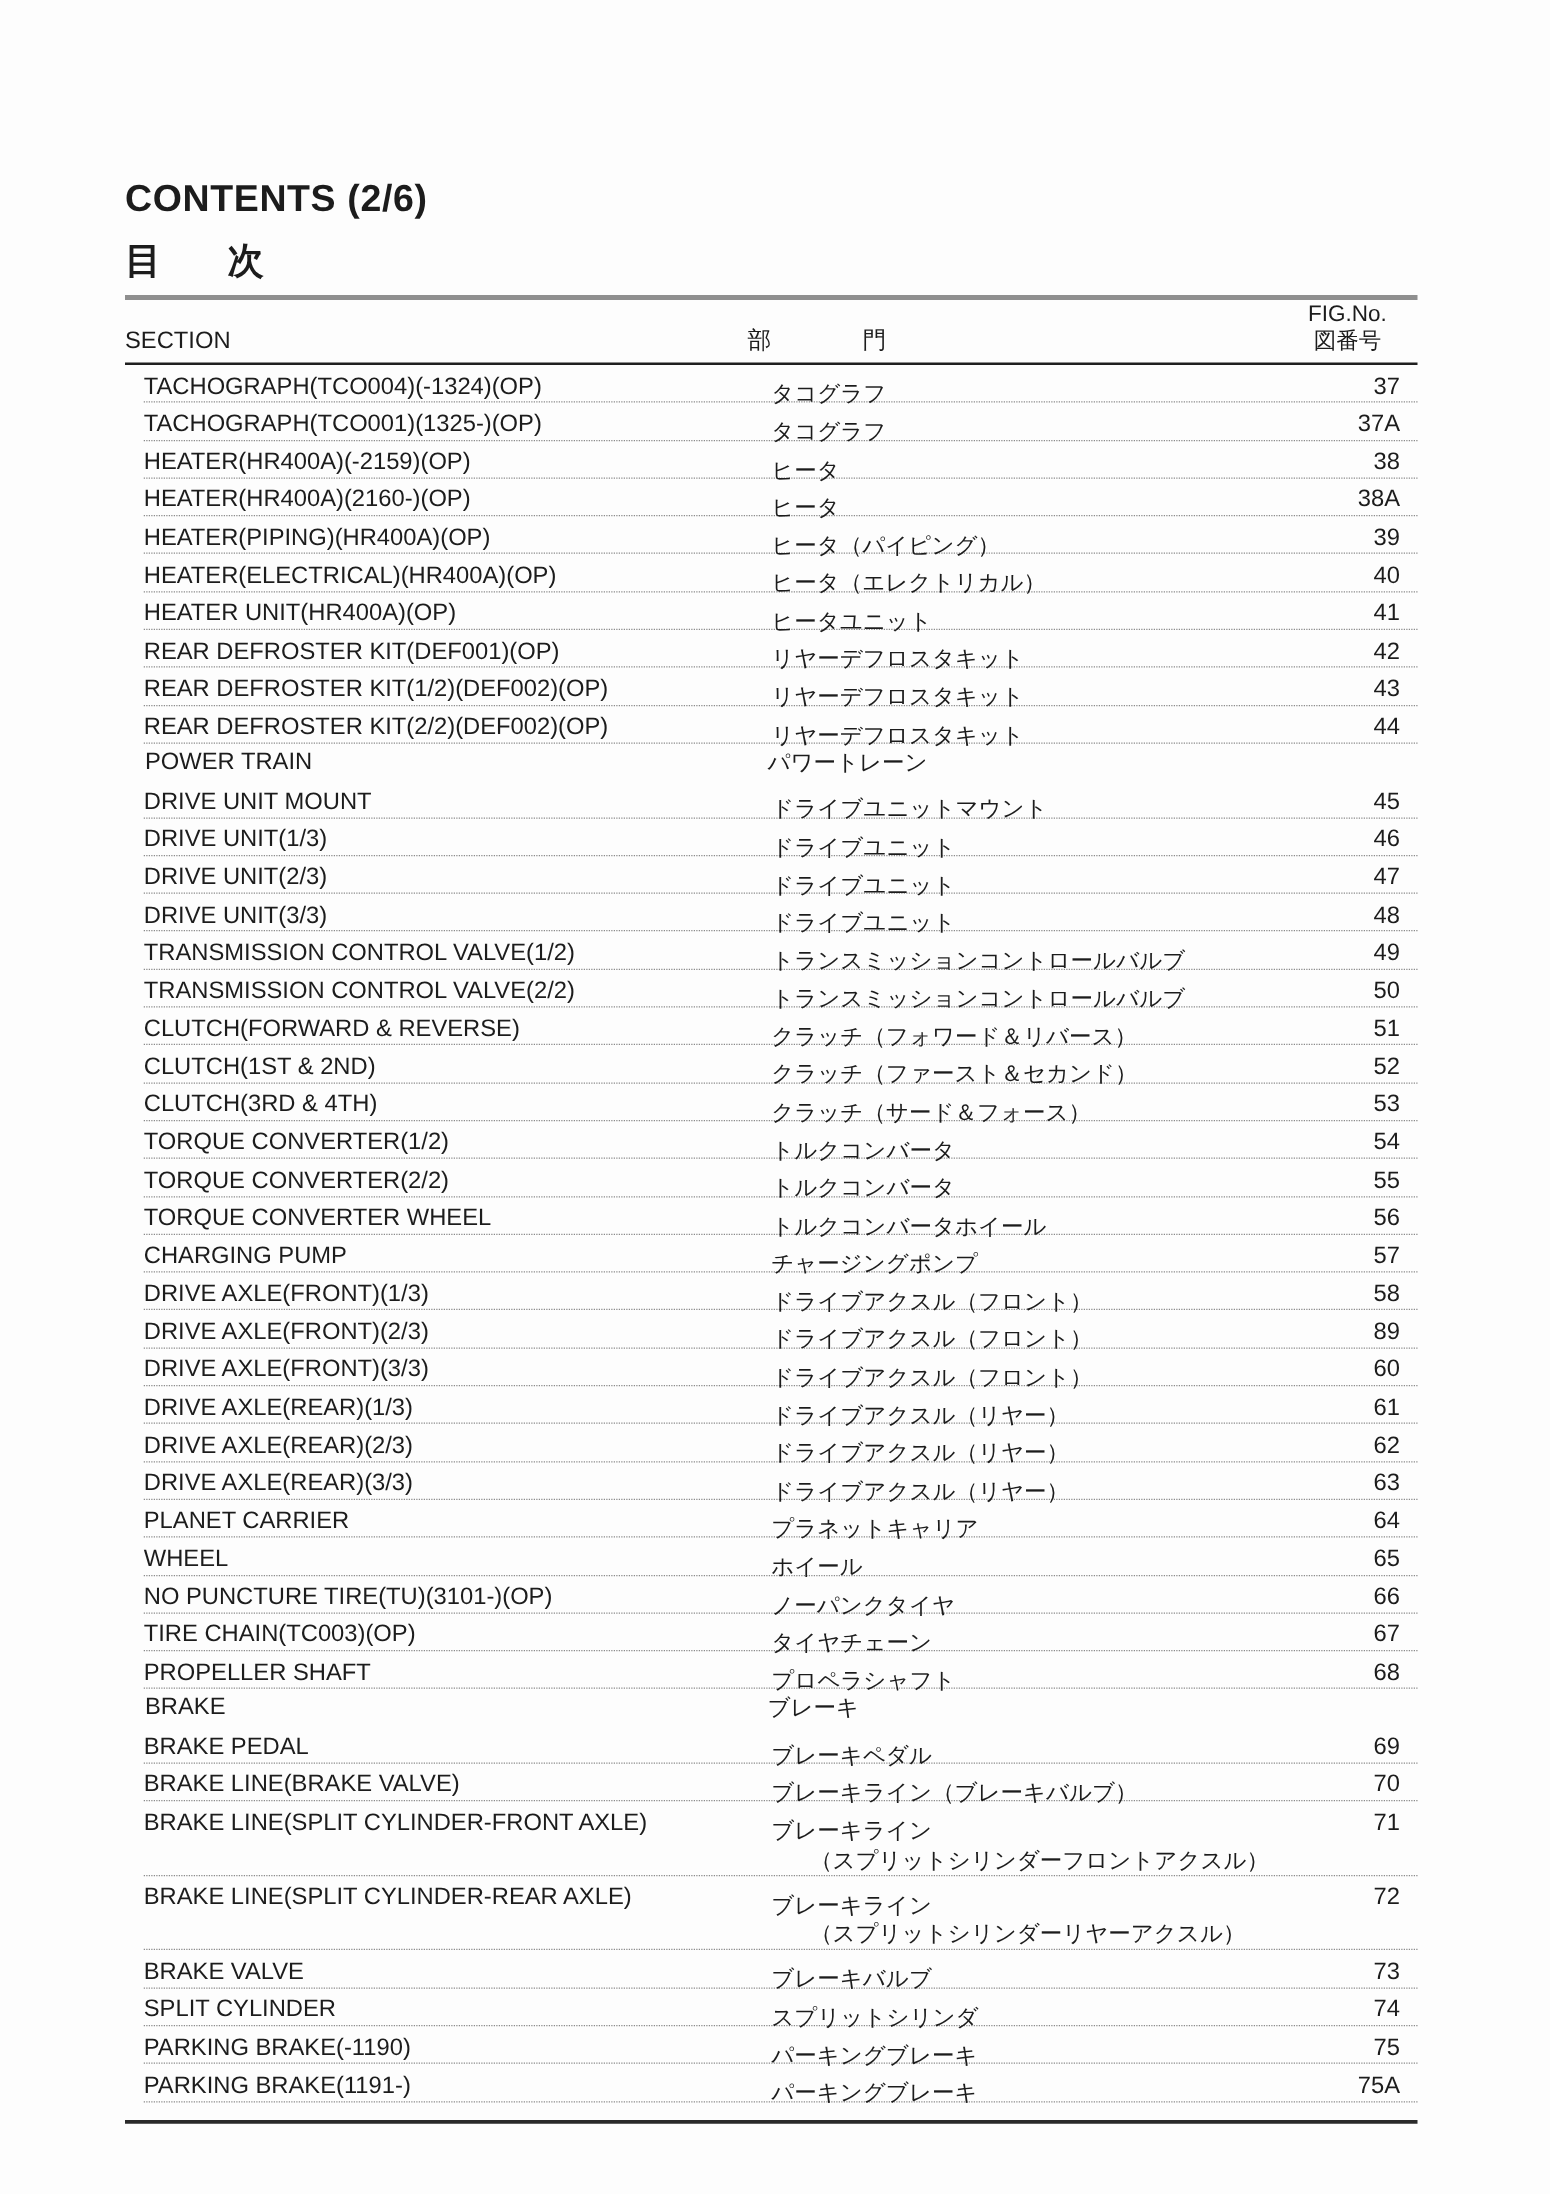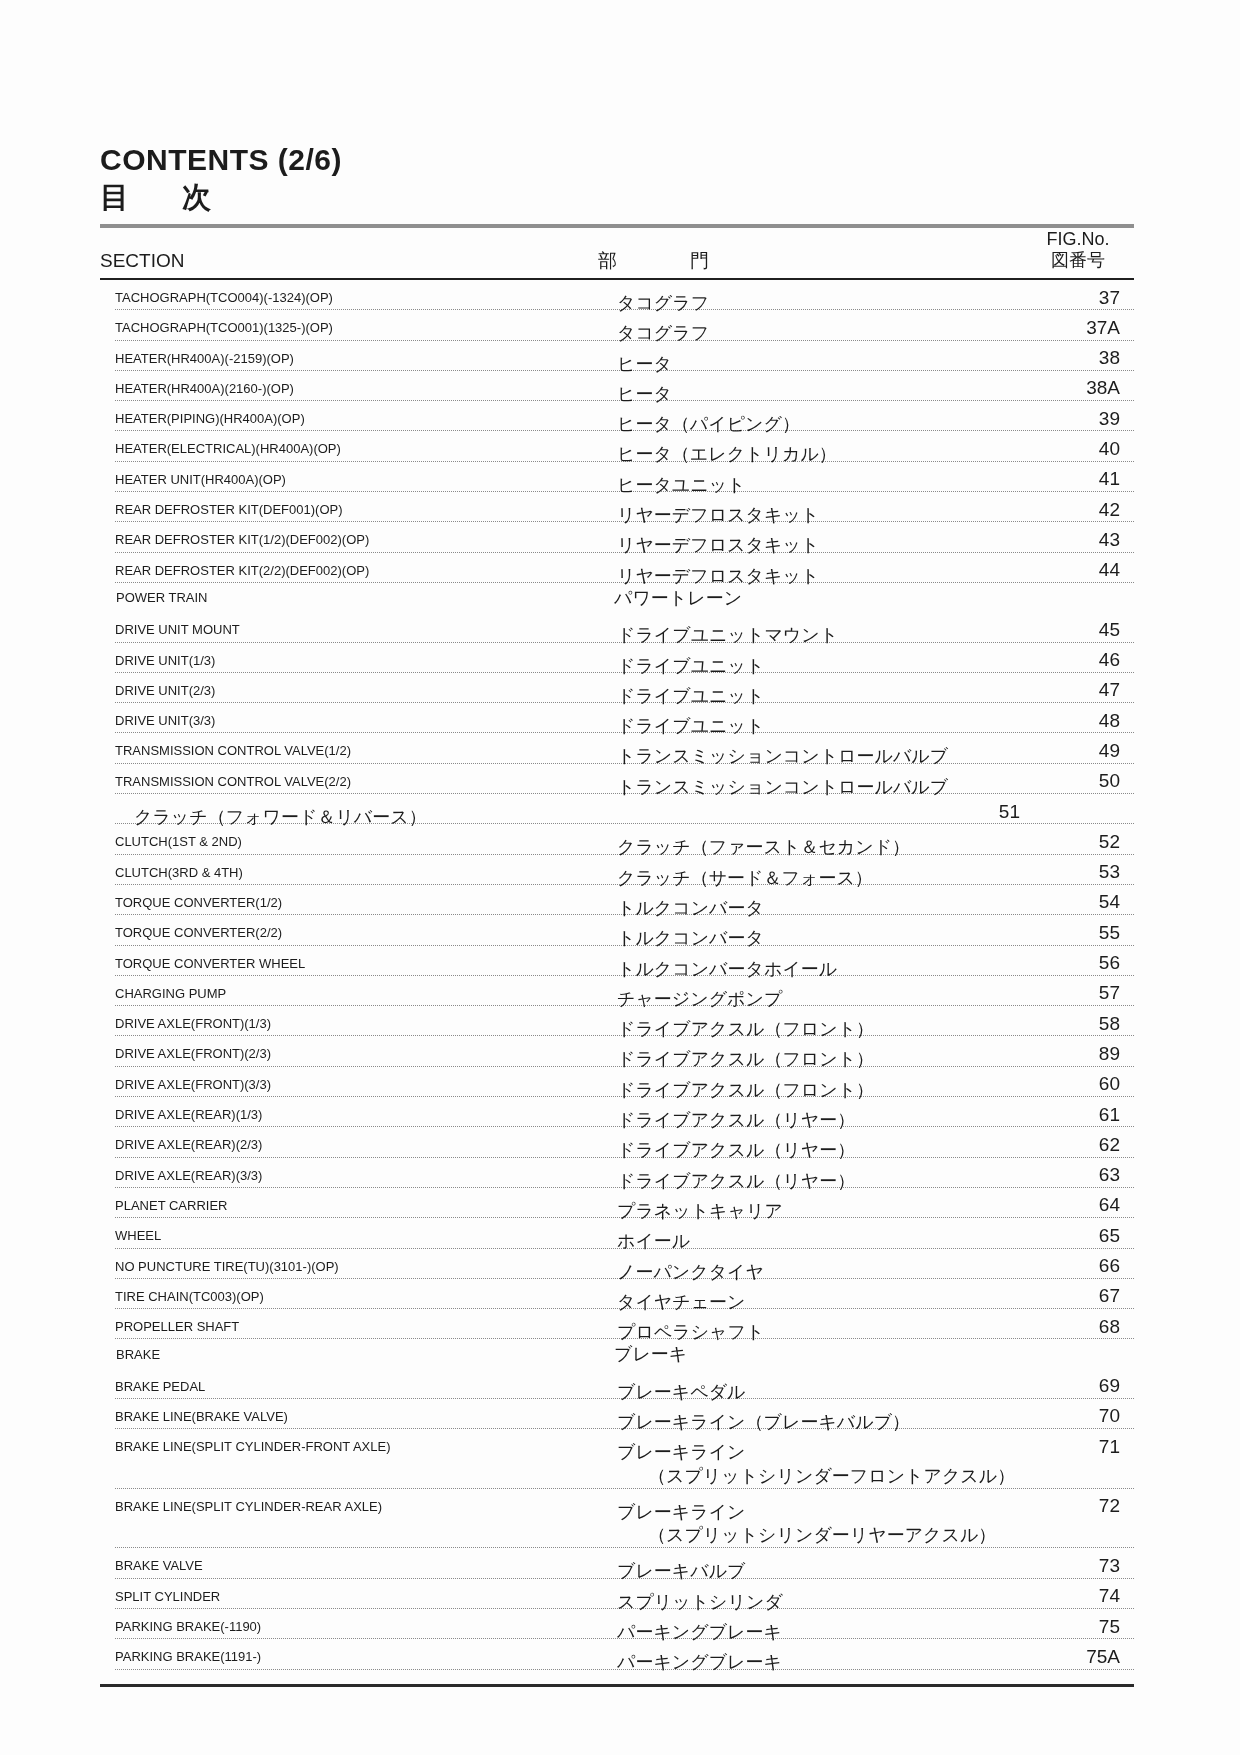--- a/index.html
+++ b/index.html
@@ -18,21 +18,21 @@
   }
   
   .title-en{
     margin:0;
     font-size:30px;line-height:34px;font-weight:bold;
     letter-spacing:0.5px;
   }
   .title-ja{
     font-size:29px;line-height:33px;font-weight:bold;
     letter-spacing:12px;
-    margin-top:4px;
+    margin-top:16px;
   }
   
   .rule-gray{height:4px;background:#8f8f8f;margin-top:10px;}
   .rule-bottom{height:3px;background:#2a2a2a;margin-top:14px;}
   
   .thead{
     box-sizing:border-box;
     height:52px;
     display:grid;
     grid-template-columns:498px 1fr 110px;
@@ -46,21 +46,21 @@
   
   .row{display:block;box-sizing:border-box;border-bottom:1px dotted #8a8a8a;}
   .row.item{margin-left:15px;}
   .row.sec{margin-left:16px;border-bottom:none;}
   .line1{
     display:grid;height:29.3px;align-items:center;
     grid-template-columns:483px 1fr 100px;
   }
   .row.sec .line1{grid-template-columns:498px 1fr 100px;}
   .line2{height:29.3px;display:flex;align-items:flex-end;padding-left:533px;}
-  .c-en{font-size:13px;white-space:nowrap;}
+  .c-en{font-size:19px;white-space:nowrap;}
   .c-ja{font-size:18px;white-space:nowrap;}
   .row.item .c-ja{padding-left:19px;margin-top:11px;}
   .row.sec .c-ja{padding-left:0;}
   .c-fig{font-size:19px;text-align:right;padding-right:14px;}
   .c-ja2{font-size:18px;white-space:nowrap;}
 </style>
 </head>
 <body>
 
 <div class="page">
@@ -193,20 +193,21 @@
       </div>
       <div class="row item">
         <div class="line1">
           <div class="c-en">TRANSMISSION CONTROL VALVE(2/2)</div>
           <div class="c-ja">トランスミッションコントロールバルブ</div>
           <div class="c-fig">50</div>
         </div>
       </div>
       <div class="row item">
         <div class="line1">
+          <div class="c-en">CLUTCH(FORWARD &amp; REVERSE)</div>
           <div class="c-ja">クラッチ（フォワード＆リバース）</div>
           <div class="c-fig">51</div>
         </div>
       </div>
       <div class="row item">
         <div class="line1">
           <div class="c-en">CLUTCH(1ST &amp; 2ND)</div>
           <div class="c-ja">クラッチ（ファースト＆セカンド）</div>
           <div class="c-fig">52</div>
         </div>

